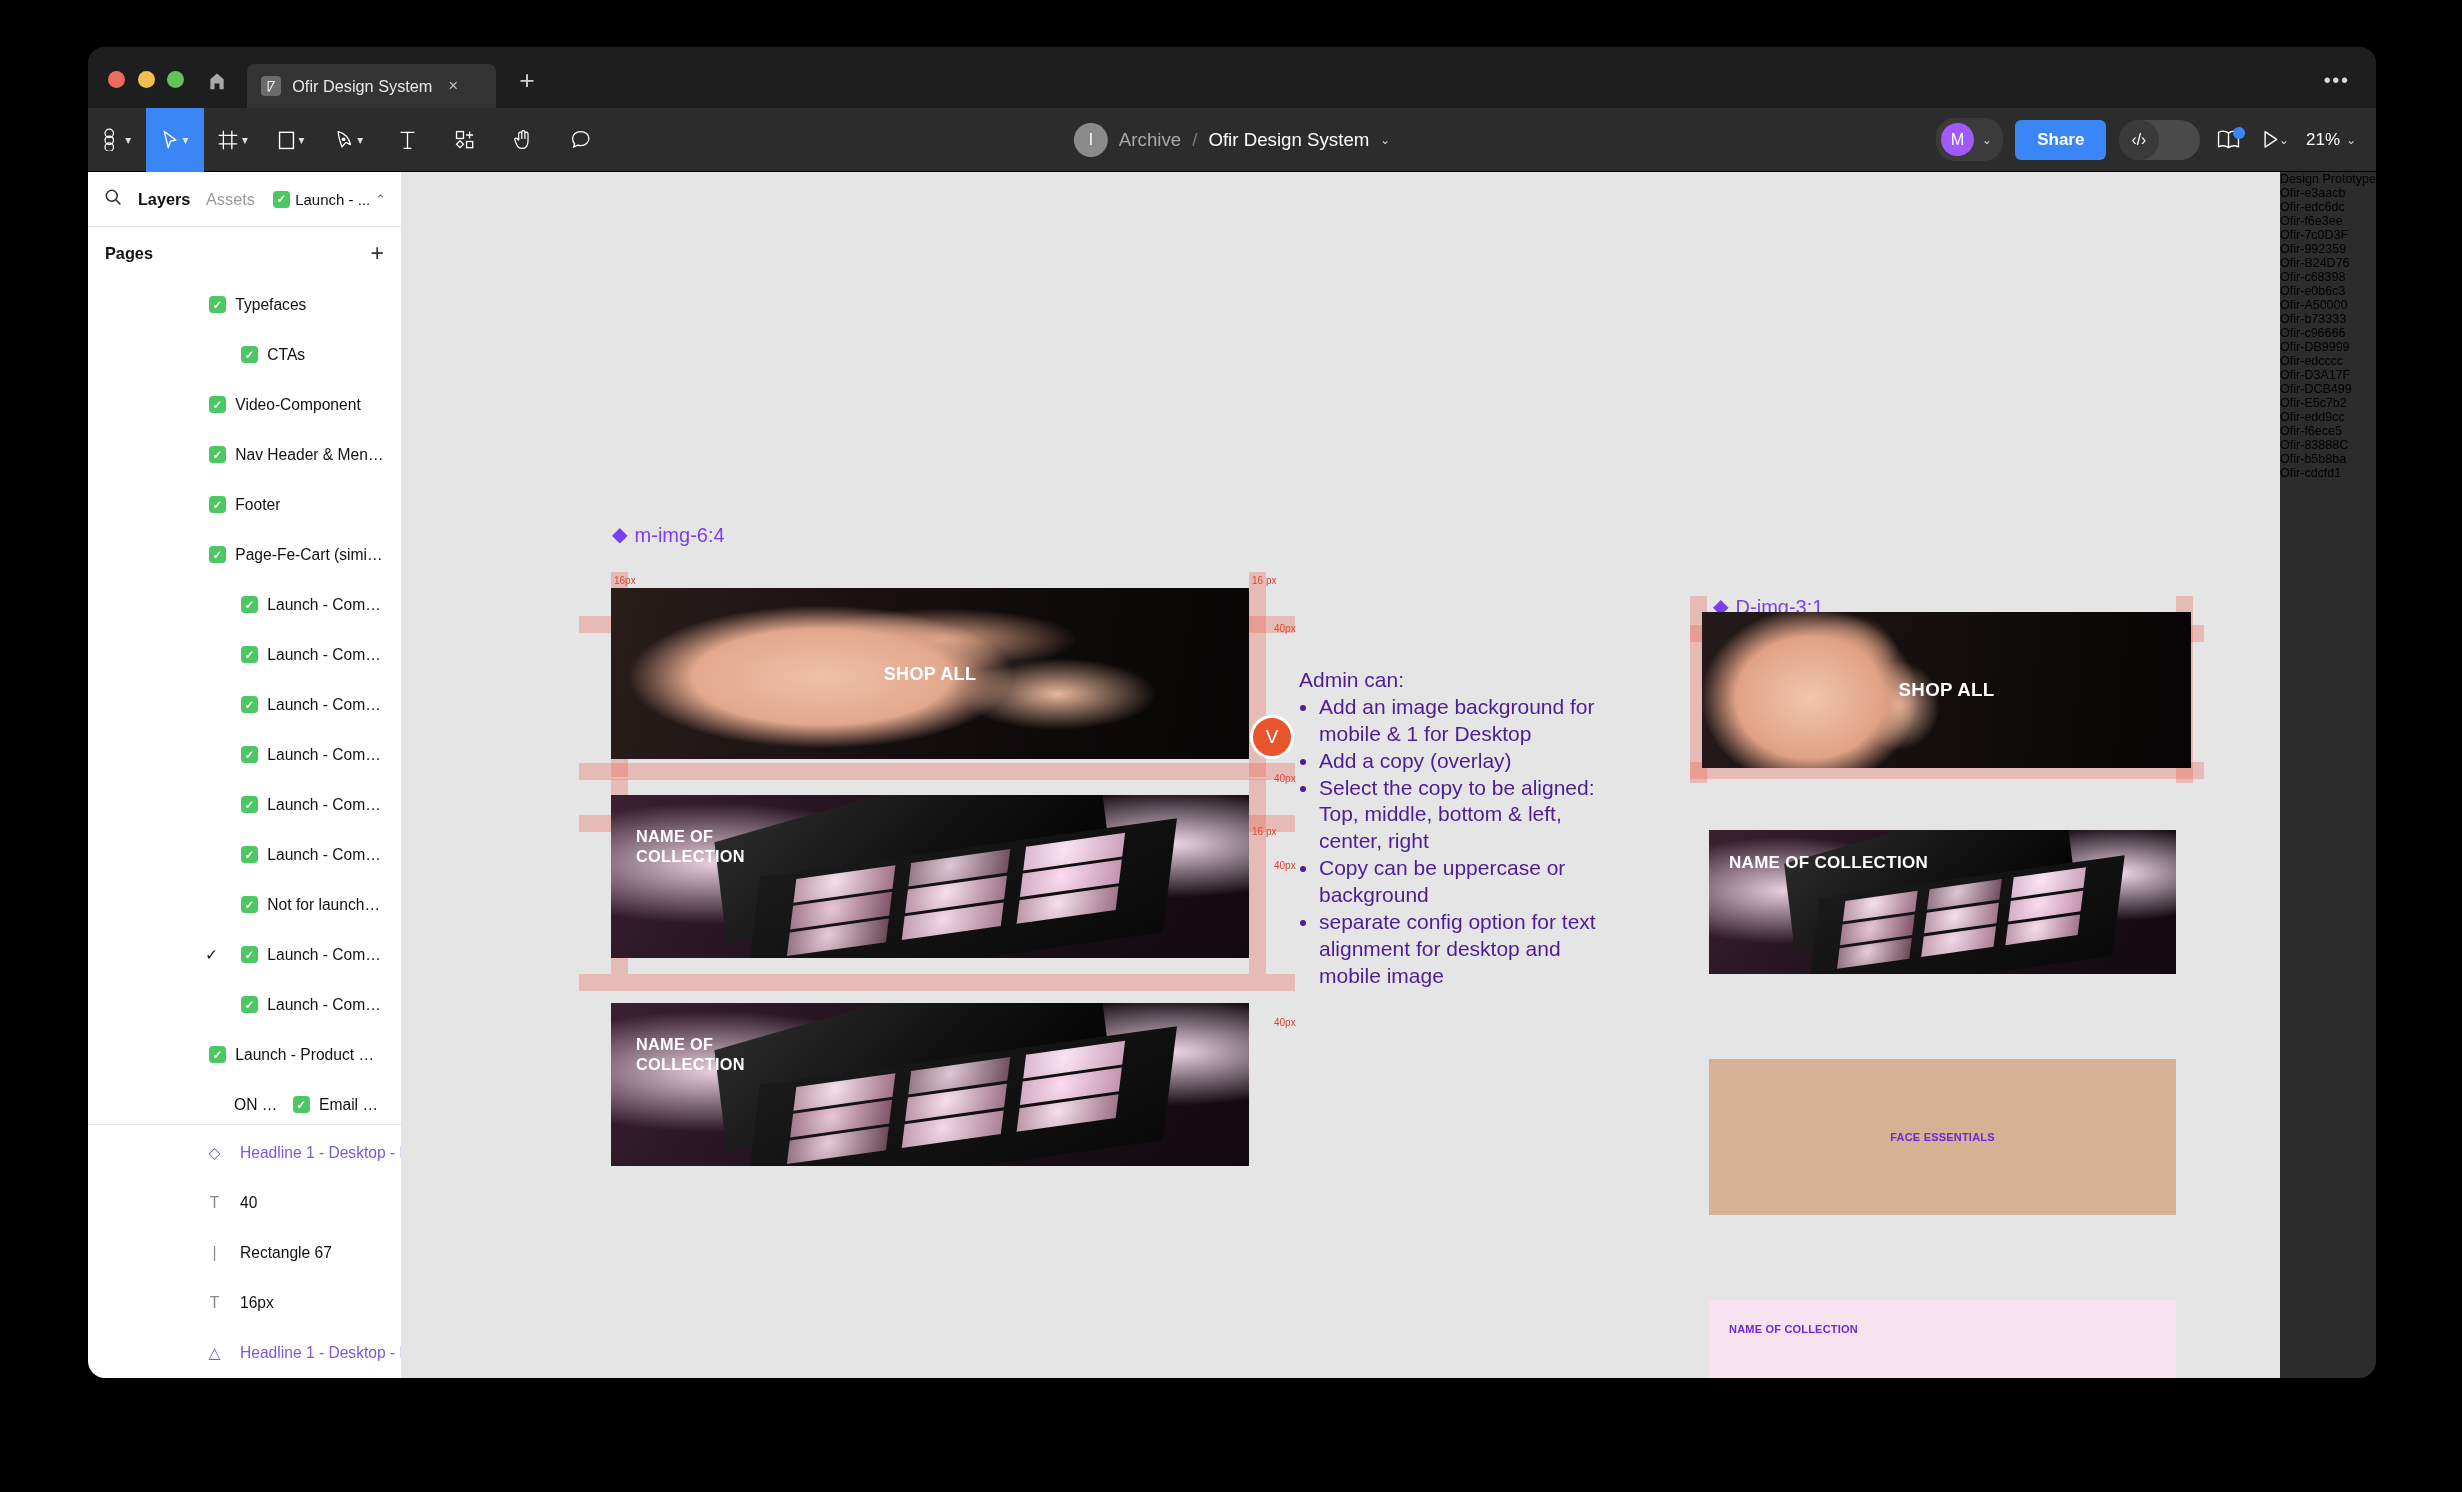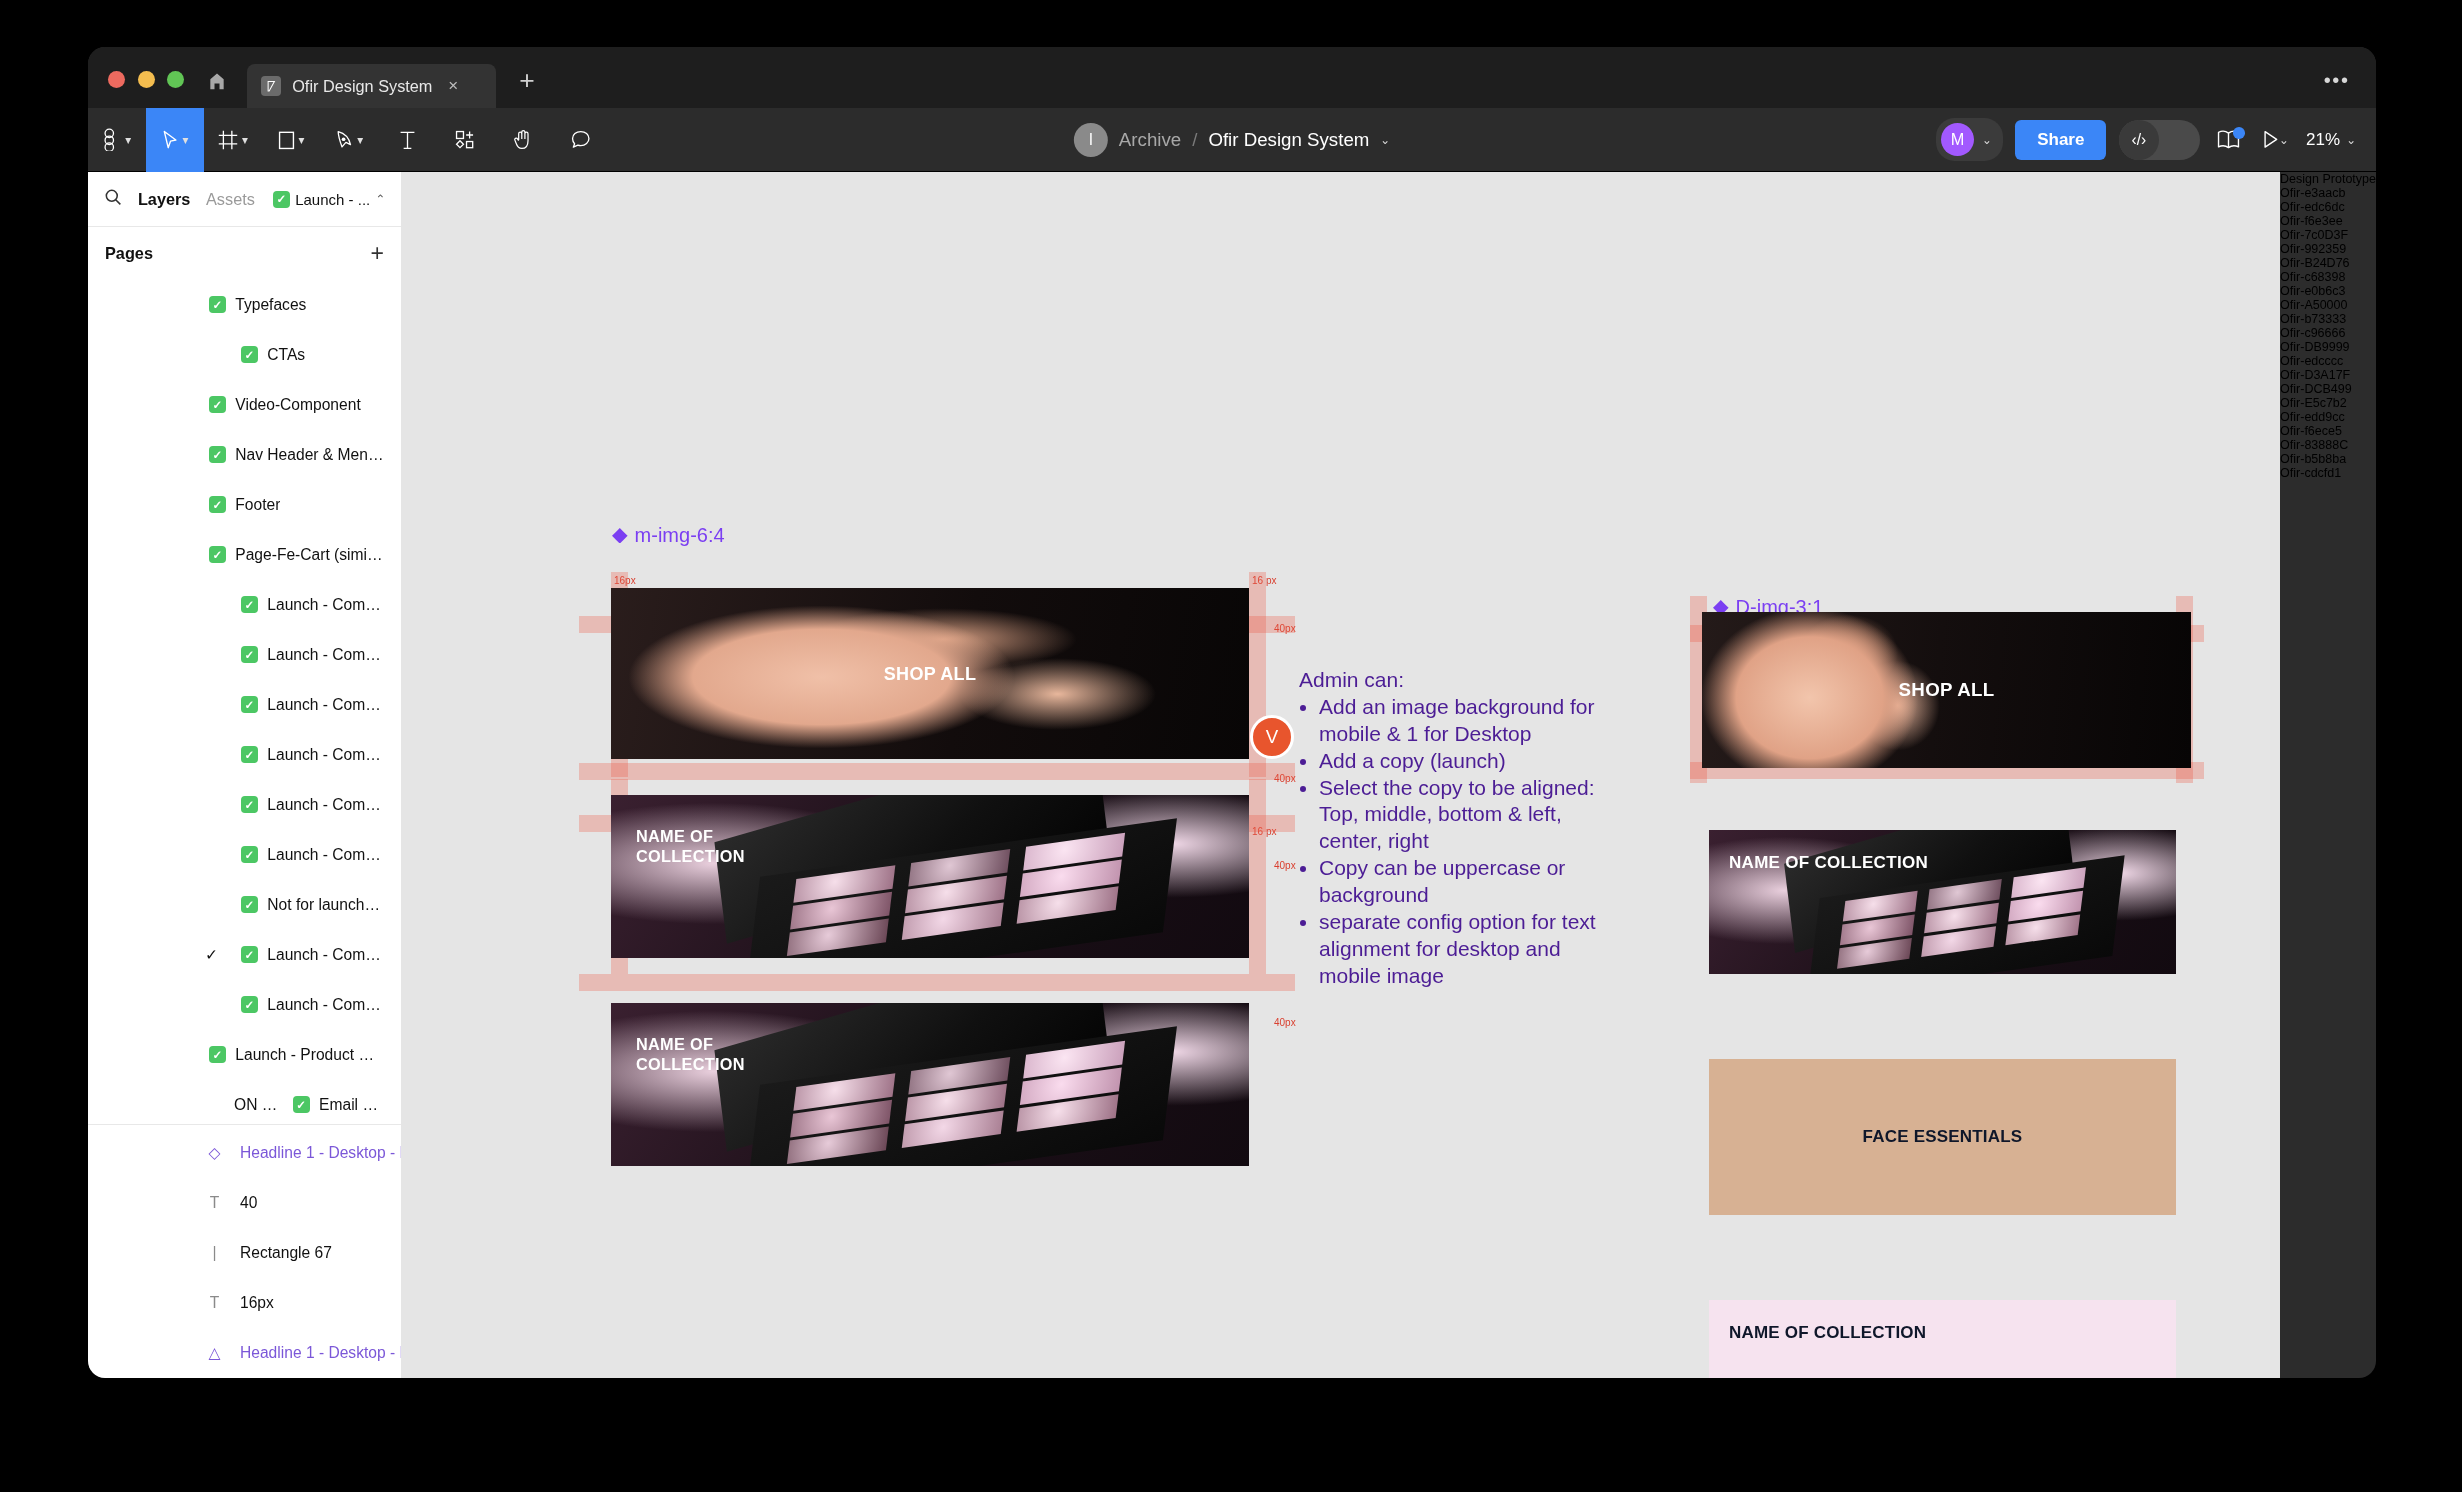--- a/index.html
+++ b/index.html
@@ -182,21 +182,21 @@
   .annot ul { margin: 0 0 8px 20px; }
   .annot li { margin: 0; }
   .cursor-badge {
     position: absolute; width: 44px; height: 44px; border-radius: 50%;
     background: #e8552d; color: #fff; font-size: 18.7px;
     display: flex; align-items: center; justify-content: center;
     border: 3.9px solid #fff;
   }
   .flat-card { position: absolute; }
   .flat-card .lbl {
-    position: absolute; color: #0f172a; font-weight: bold; font-size: 17px;
+    position: absolute; color: #6d28d9; font-weight: bold; font-size: 11px;
     letter-spacing: 0.2px;
   }
 
   
   .photo-face {
     width: 100%; height: 100%;
     background:
       radial-gradient(ellipse 42% 58% at 33% 52%, #f0c0a8 0%, #e2a88d 48%, rgba(226,168,141,0) 72%),
       radial-gradient(ellipse 30% 26% at 52% 30%, #d9a184 0%, rgba(217,161,132,0) 70%),
       radial-gradient(ellipse 22% 30% at 70% 62%, #e8b79c 0%, rgba(232,183,156,0) 70%),
@@ -582,21 +582,21 @@
         <div class="overlay-txt" style="left:25px; top:31px; font-size:16.3px;">NAME OF
 COLLECTION</div>
       </div>
 
       <div class="cursor-badge" style="left:848px; top:543px;">V</div>
 
       <div class="annot" style="left:897px; top:495px; width:327px;">
         <div>Admin can:</div>
         <ul id="annot-list">
             <li>Add an image background for mobile &amp; 1 for Desktop</li>
-            <li>Add a copy (launch)</li>
+            <li>Add a copy (overlay)</li>
             <li>Select the copy to be aligned: Top, middle, bottom &amp; left, center, right</li>
             <li>Copy can be uppercase or background</li>
             <li>separate config option for text alignment for desktop and mobile image</li>
           </ul>
       </div>
 
       <div class="frame-label" style="left:1311px; top:424px;">
         <svg class="diamond-ico" viewBox="0 0 20 20">
           <path d="M5 5l5-5 5 5-5 5zM0 10l5-5 5 5-5 5zM10 10l5-5 5 5-5 5zM5 15l5-5 5 5-5 5z" fill="#7b3ff2"></path>
         </svg>

